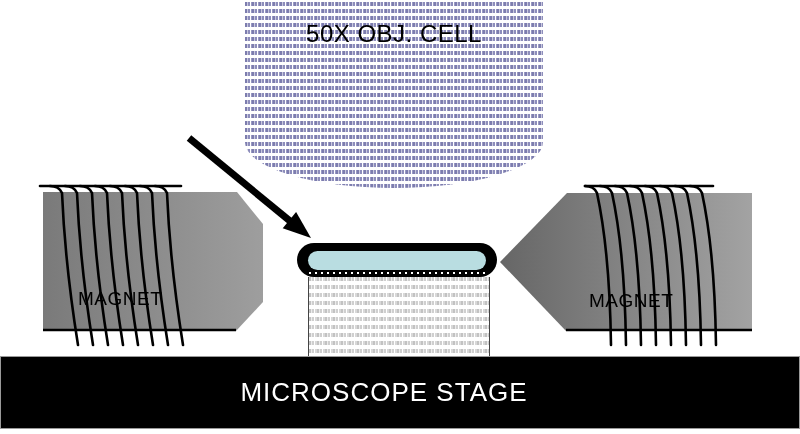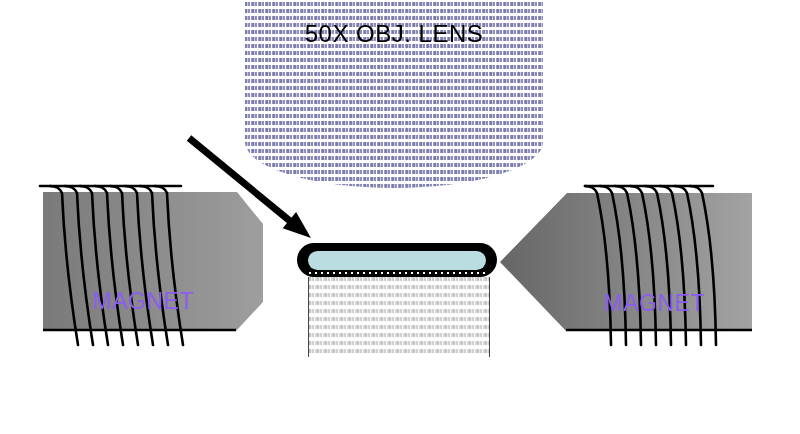--- a/index.html
+++ b/index.html
@@ -22,21 +22,21 @@
   }
   
   .flowcell-label{
     position:absolute;left:32px;top:110px;font-size:25px;letter-spacing:1px;color:#000;
     white-space:nowrap;
   }
   
   svg.overlay{position:absolute;left:0;top:0;width:800px;height:434px;}
   
   .magnet-label{
-    position:absolute;width:116px;text-align:right;font-size:23px;color:#8b5cf6;
+    position:absolute;width:116px;text-align:left;font-size:19px;color:#000000;
     letter-spacing:0.5px;white-space:nowrap;
   }
   .magnet-label.left{left:78px;top:288px;}
   .magnet-label.right{left:589px;top:290px;}
   
   .pedestal{
     position:absolute;left:308px;top:277px;width:182px;height:80px;
     border-left:1px solid #444;border-right:1px solid #444;box-sizing:border-box;
     background-color:#ffffff;
     background-image:
@@ -66,21 +66,21 @@
     color:#ffffff;font-size:26px;letter-spacing:1px;white-space:nowrap;
     transform:translateX(-16px);
   }
 </style>
 </head>
 <body>
 
 <div class="canvas">
 
   <div class="lens">
-    <div class="lens-label">50X OBJ. LENS</div>
+    <div class="lens-label">50X OBJ. CELL</div>
   </div>
 
   <svg class="overlay" viewBox="0 0 800 434">
     <defs>
       <linearGradient id="magL" x1="0" y1="0" x2="1" y2="0">
         <stop offset="0" stop-color="#7a7a7a"></stop>
           <stop offset="1" stop-color="#9e9e9e"></stop>
       </linearGradient>
       <linearGradient id="magR" x1="0" y1="0" x2="1" y2="0">
         <stop offset="0" stop-color="#666666"></stop>
@@ -132,14 +132,17 @@
   <div class="magnet-label right">MAGNET</div>
 
 
   <div class="pedestal"></div>
 
   <div class="flowcell">
     <div class="flowcell-inner"></div>
     <div class="flowcell-stitch"></div>
   </div>
 
+  <div class="stage">
+    <div class="stage-label">MICROSCOPE STAGE</div>
+  </div>
 
 </div>
 
 </body></html>

